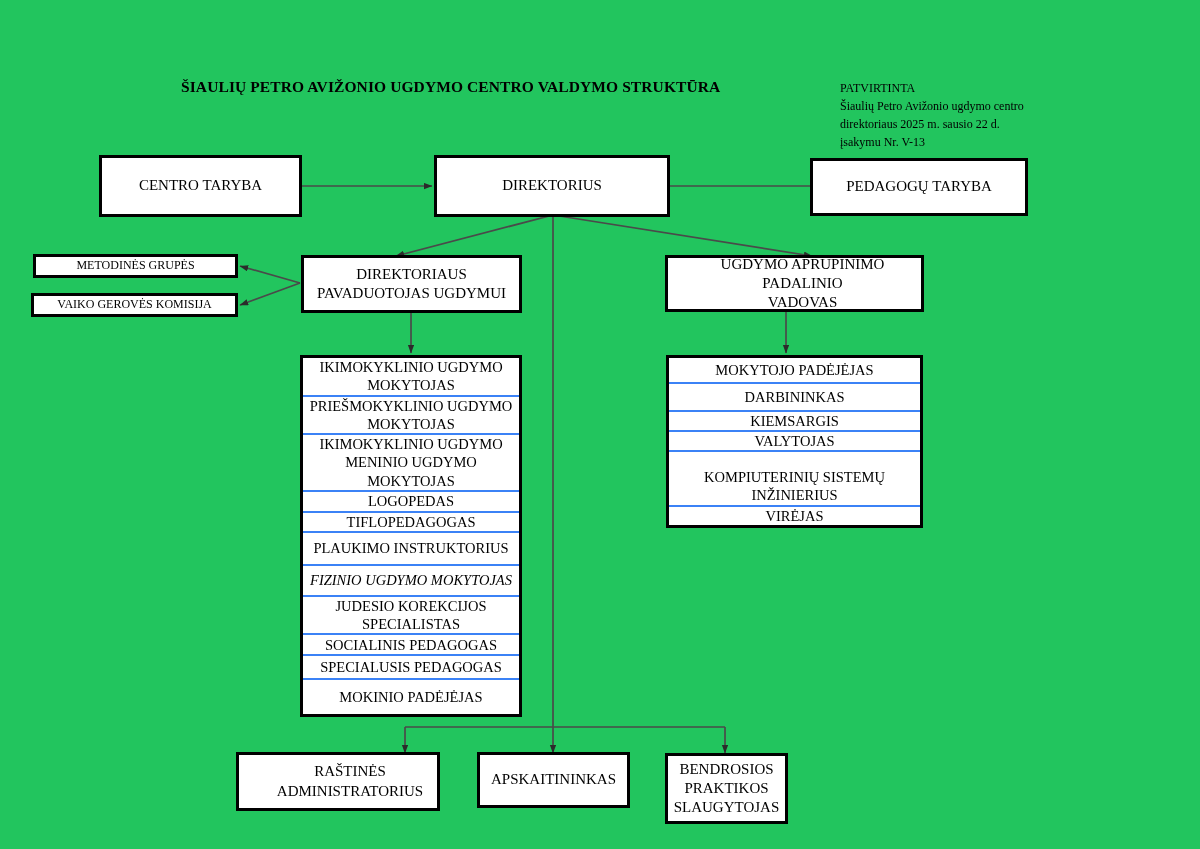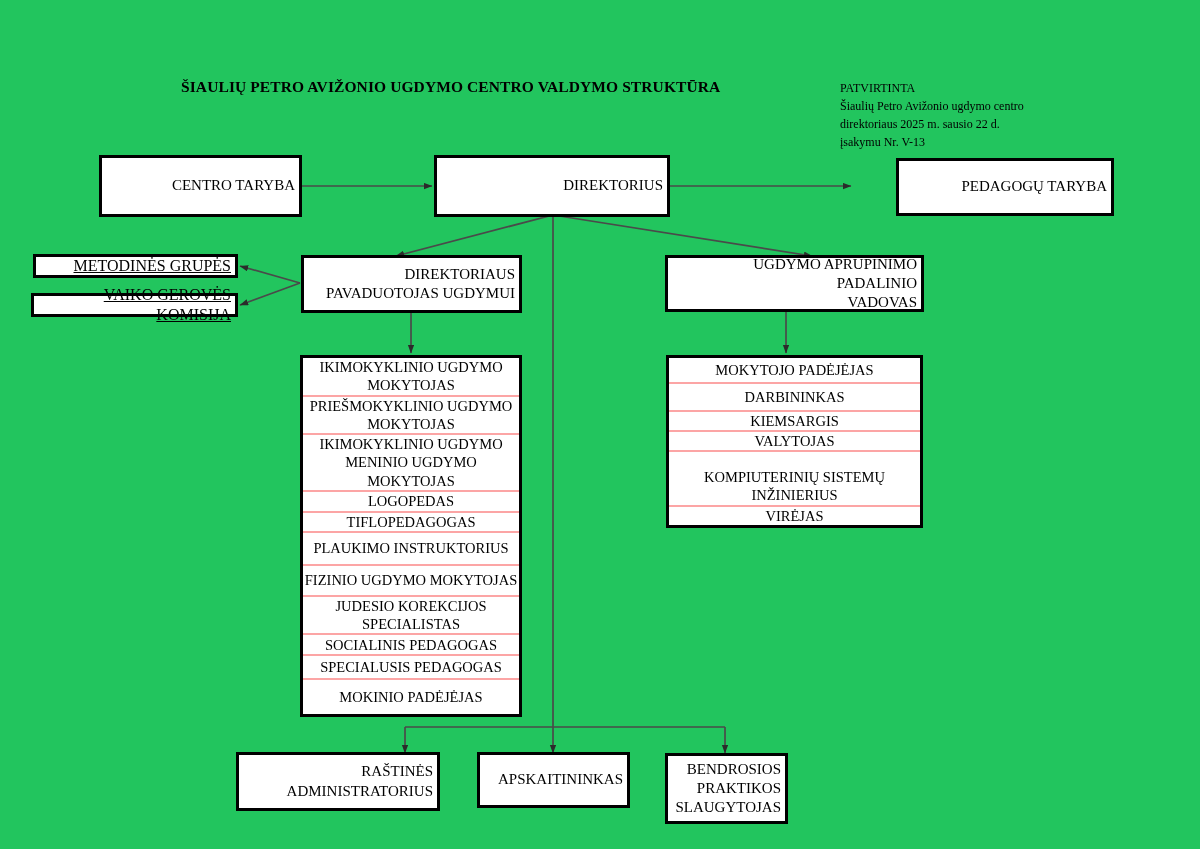--- a/index.html
+++ b/index.html
@@ -25,21 +25,21 @@
     pointer-events: none;
   }
   .node {
     position: absolute;
     box-sizing: border-box;
     border: 3px solid #000000;
     background: #ffffff;
     display: flex;
     align-items: center;
     justify-content: center;
-    text-align: right;
+    text-align: center;
     line-height: 1.28;
     z-index: 2;
   }
   .node .label {
     display: block;
     width: 100%;
     padding: 0 4px;
   }
   .title {
     position: absolute;
@@ -61,31 +61,31 @@
     position: absolute;
     box-sizing: border-box;
     border: 3px solid #000000;
     background: #ffffff;
     z-index: 2;
     display: flex;
     flex-direction: column;
   }
   .stack .row {
     box-sizing: border-box;
-    border-bottom: 2px solid #fca5a5;
+    border-bottom: 2px solid #3b82f6;
     display: flex;
     align-items: center;
     justify-content: center;
     text-align: center;
     line-height: 1.26;
     font-size: 14.5px;
   }
   .stack .row:last-child { border-bottom: none; }
   .f15 { font-size: 15px; }
-  .f14 { font-size: 16px; text-decoration: underline; }
+  .f14 { font-size: 12px; }
 </style>
 </head>
 <body>
 
 <div id="page">
 
   <div class="title" style="left:181px; top:78px;">ŠIAULIŲ PETRO AVIŽONIO UGDYMO CENTRO VALDYMO STRUKTŪRA</div>
 
   <div class="approval" style="left:840px; top:79px;">
     <div>PATVIRTINTA</div>
@@ -131,21 +131,21 @@
   </svg>
 
   <div class="node f15" style="left:99px; top:155px; width:203px; height:62px;">
     <span class="label">CENTRO TARYBA</span>
   </div>
 
   <div class="node f15" style="left:434px; top:155px; width:236px; height:62px;">
     <span class="label">DIREKTORIUS</span>
   </div>
 
-  <div class="node f15" style="left:896px; top:158px; width:218px; height:58px;">
+  <div class="node f15" style="left:810px; top:158px; width:218px; height:58px;">
     <span class="label">PEDAGOGŲ TARYBA</span>
   </div>
 
   <div class="node f14" style="left:33px; top:254px; width:205px; height:24px;">
     <span class="label">METODINĖS GRUPĖS</span>
   </div>
 
   <div class="node f14" style="left:31px; top:293px; width:207px; height:24px;">
     <span class="label">VAIKO GEROVĖS KOMISIJA</span>
   </div>
@@ -160,21 +160,21 @@
 VADOVAS</span>
   </div>
 
   <div class="stack" style="left:300px; top:355px; width:222px; height:362px;">
     <div class="row" style="height:40px;">IKIMOKYKLINIO UGDYMO MOKYTOJAS</div>
     <div class="row" style="height:40px;">PRIEŠMOKYKLINIO UGDYMO MOKYTOJAS</div>
     <div class="row" style="height:59px;">IKIMOKYKLINIO UGDYMO MENINIO UGDYMO MOKYTOJAS</div>
     <div class="row" style="height:22px;">LOGOPEDAS</div>
     <div class="row" style="height:22px;">TIFLOPEDAGOGAS</div>
     <div class="row" style="height:35px;">PLAUKIMO INSTRUKTORIUS</div>
-    <div class="row" style="height:33px;">FIZINIO UGDYMO MOKYTOJAS</div>
+    <div class="row" style="height:33px;font-style:italic;">FIZINIO UGDYMO MOKYTOJAS</div>
     <div class="row" style="height:41px;">JUDESIO KOREKCIJOS SPECIALISTAS</div>
     <div class="row" style="height:22px;">SOCIALINIS PEDAGOGAS</div>
     <div class="row" style="height:25px;">SPECIALUSIS PEDAGOGAS</div>
     <div class="row" style="height:37px;">MOKINIO PADĖJĖJAS</div>
   </div>
 
   <div class="stack" style="left:666px; top:355px; width:257px; height:173px;">
     <div class="row" style="height:33px;">MOKYTOJO PADĖJĖJAS</div>
     <div class="row" style="height:35px;">DARBININKAS</div>
     <div class="row" style="height:22px;">KIEMSARGIS</div>

